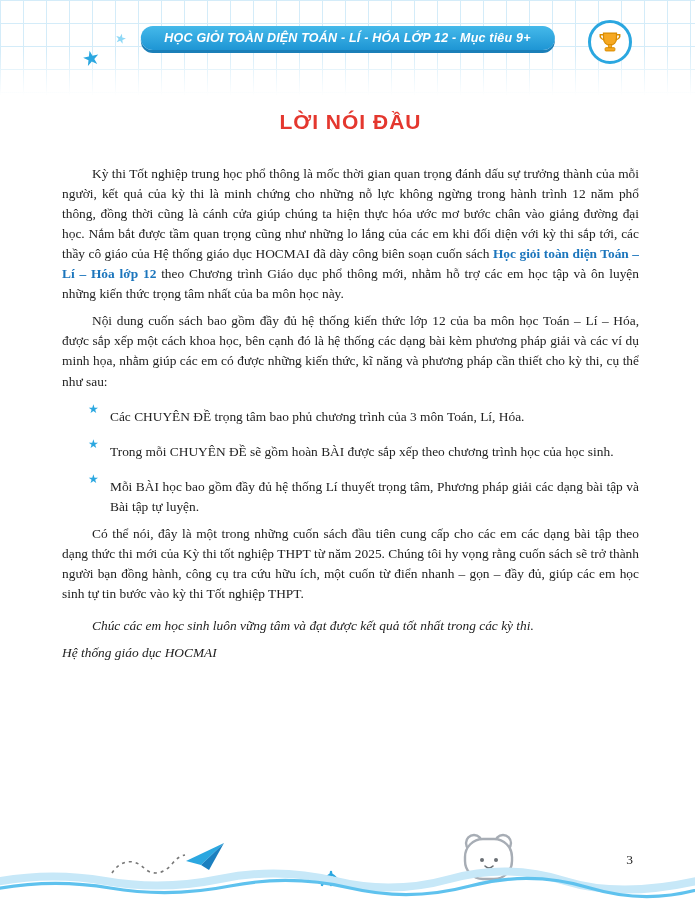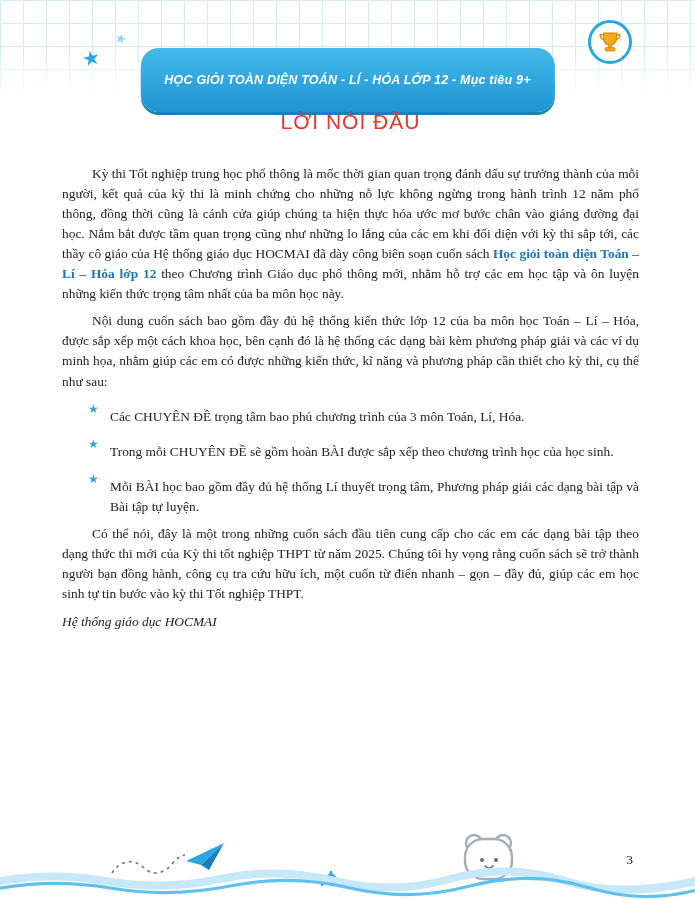--- a/index.html
+++ b/index.html
@@ -19,42 +19,42 @@
   }
   .grid-top::after{
     content:"";position:absolute;left:0;right:0;bottom:0;height:45px;
     background:linear-gradient(rgba(255,255,255,0), #ffffff);
   }
   .deco-star{position:absolute;font-family:"DejaVu Sans", sans-serif;line-height:1;}
   .star-a{left:82px;top:48px;font-size:20px;color:#2BA7E0;transform:rotate(-12deg);}
   .star-b{left:115px;top:32px;font-size:13px;color:#8ED8F6;transform:rotate(14deg);}
   
   .banner{
-    position:absolute;top:48px;left:50%;transform:translateX(-50%);
+    position:absolute;top:26px;left:50%;transform:translateX(-50%);
     background:linear-gradient(#45B9EA,#1E95D4);
     color:#fff;font-family:"Liberation Sans", sans-serif;
     font-weight:bold;font-style:italic;font-size:12.5px;letter-spacing:.2px;
-    padding:25px 24px;border-radius:18px;white-space:nowrap;
+    padding:5px 24px;border-radius:18px;white-space:nowrap;
     box-shadow:0 3px 0 #1B7FB8;
   }
   
   .trophy-badge{
     position:absolute;left:588px;top:20px;width:44px;height:44px;border-radius:50%;
     background:#fff;border:3px solid #2BA7E0;box-sizing:border-box;
     display:flex;align-items:center;justify-content:center;
   }
   
   .content{
     position:absolute;left:62px;right:56px;top:106px;
     font-size:13.4px;line-height:1.5;text-align:justify;
   }
   .page-title{
     text-align:center;color:#E4372E;
     font-family:"Liberation Sans", sans-serif;
-    font-weight:normal;font-size:21px;letter-spacing:1px;
+    font-weight:bold;font-size:21px;letter-spacing:1px;
     margin:0 0 26px 0;
   }
   .content p{margin:0 0 7px 0;text-indent:30px;}
   .highlight{color:#1B75BC;font-weight:bold;}
   .em{}
   .bullets{margin:3px 0 7px 26px;}
   .bullet{display:flex;margin:0 0 7px 0;}
   .bullet-star{
     flex:0 0 22px;color:#2BA7E0;font-family:"DejaVu Sans", sans-serif;
     font-size:12px;line-height:1.7;
@@ -110,20 +110,21 @@
     </div>
     <div class="bullet">
       <span class="bullet-star">★</span>
       <span class="bullet-text">Mỗi BÀI học bao gồm đầy đủ hệ thống Lí thuyết trọng tâm, Phương pháp giải các dạng bài tập và Bài tập tự luyện.</span>
     </div>
   </div>
 
   <p>Có thể nói, đây là một trong những cuốn sách đầu tiên cung cấp cho các em các dạng bài tập theo dạng thức thi mới của Kỳ thi tốt nghiệp THPT từ năm 2025. Chúng tôi hy vọng rằng cuốn sách sẽ trở thành người bạn đồng hành, công cụ tra cứu hữu ích, một cuốn từ điển nhanh – gọn – đầy đủ, giúp các em học sinh tự tin bước vào kỳ thi Tốt nghiệp THPT.</p>
 
 
+  <p class="closing">Chúc các em học sinh luôn vững tâm và đạt được kết quả tốt nhất trong các kỳ thi.</p>
 
   <p class="signature">Hệ thống giáo dục HOCMAI</p>
 </div>
 
 <div class="page-number">3</div>
 
 <svg class="footer-art" width="695" height="85" viewBox="0 0 695 85" aria-hidden="true">
 
   <g>
     <path d="M112,58 c8,-13 22,-15 32,-5 c8,8 20,6 28,-4 c4,-5 8,-8 13,-9" stroke="#777" stroke-width="1.6" fill="none" stroke-dasharray="3 4"></path>

